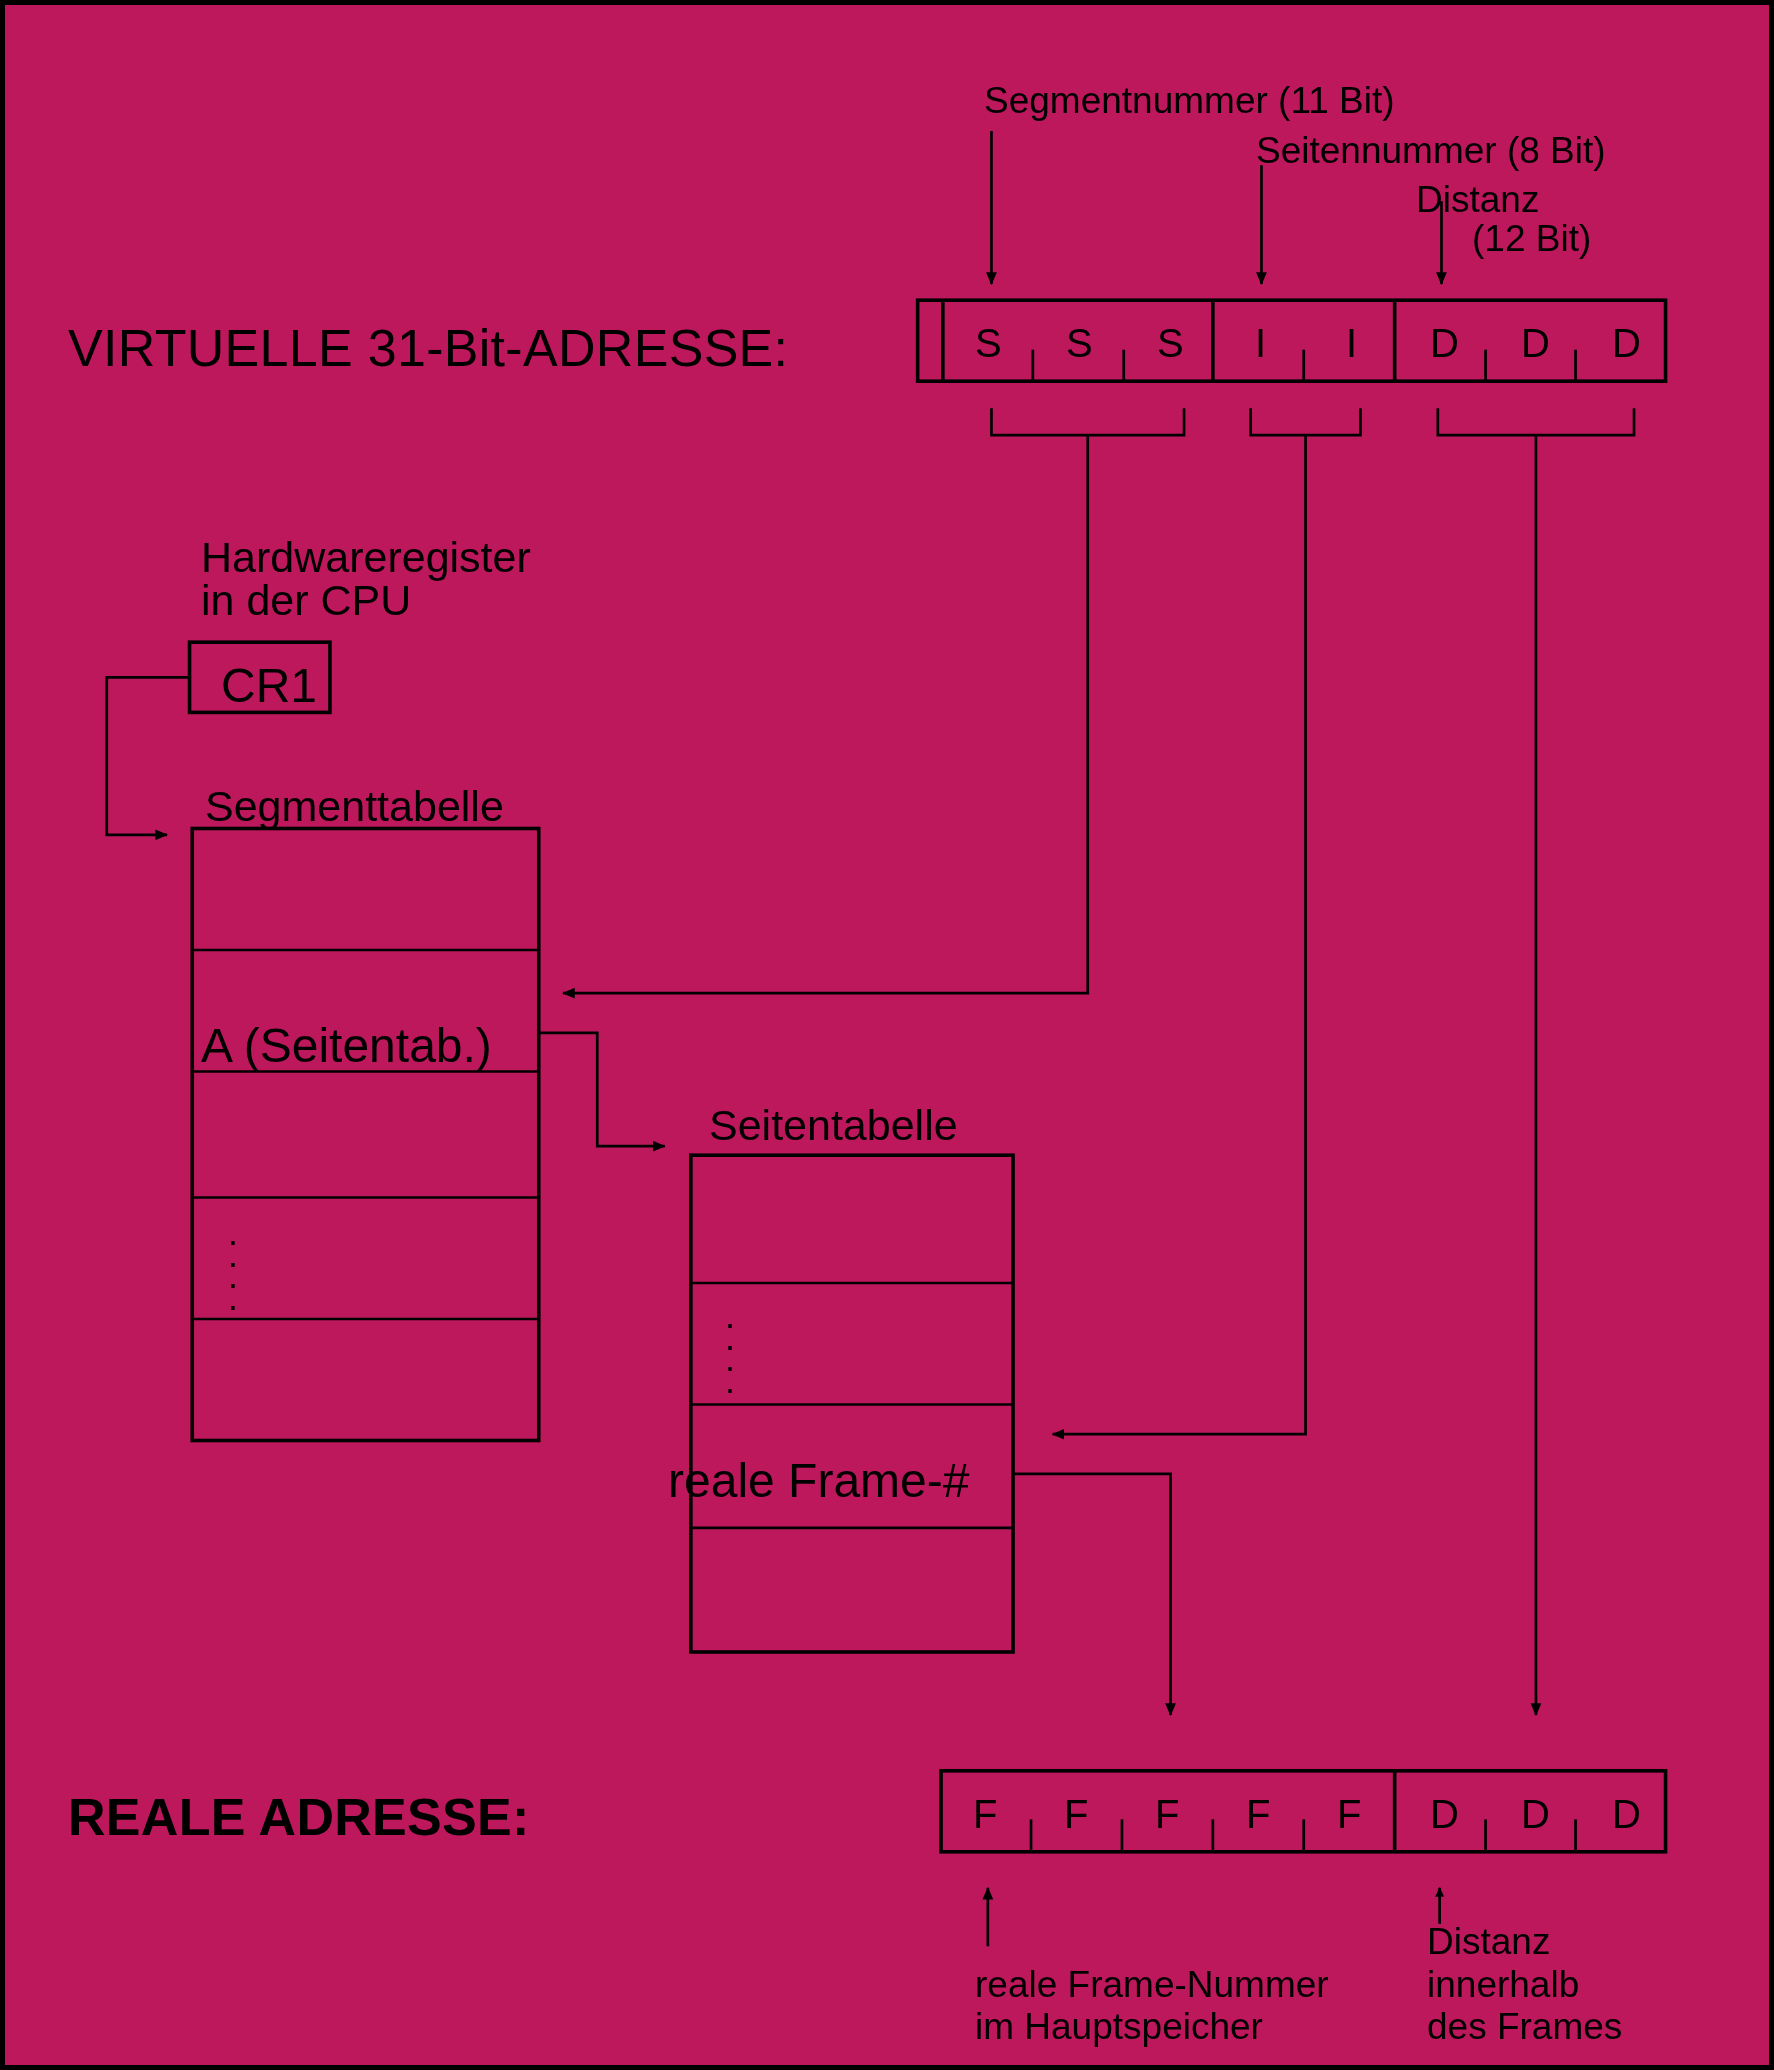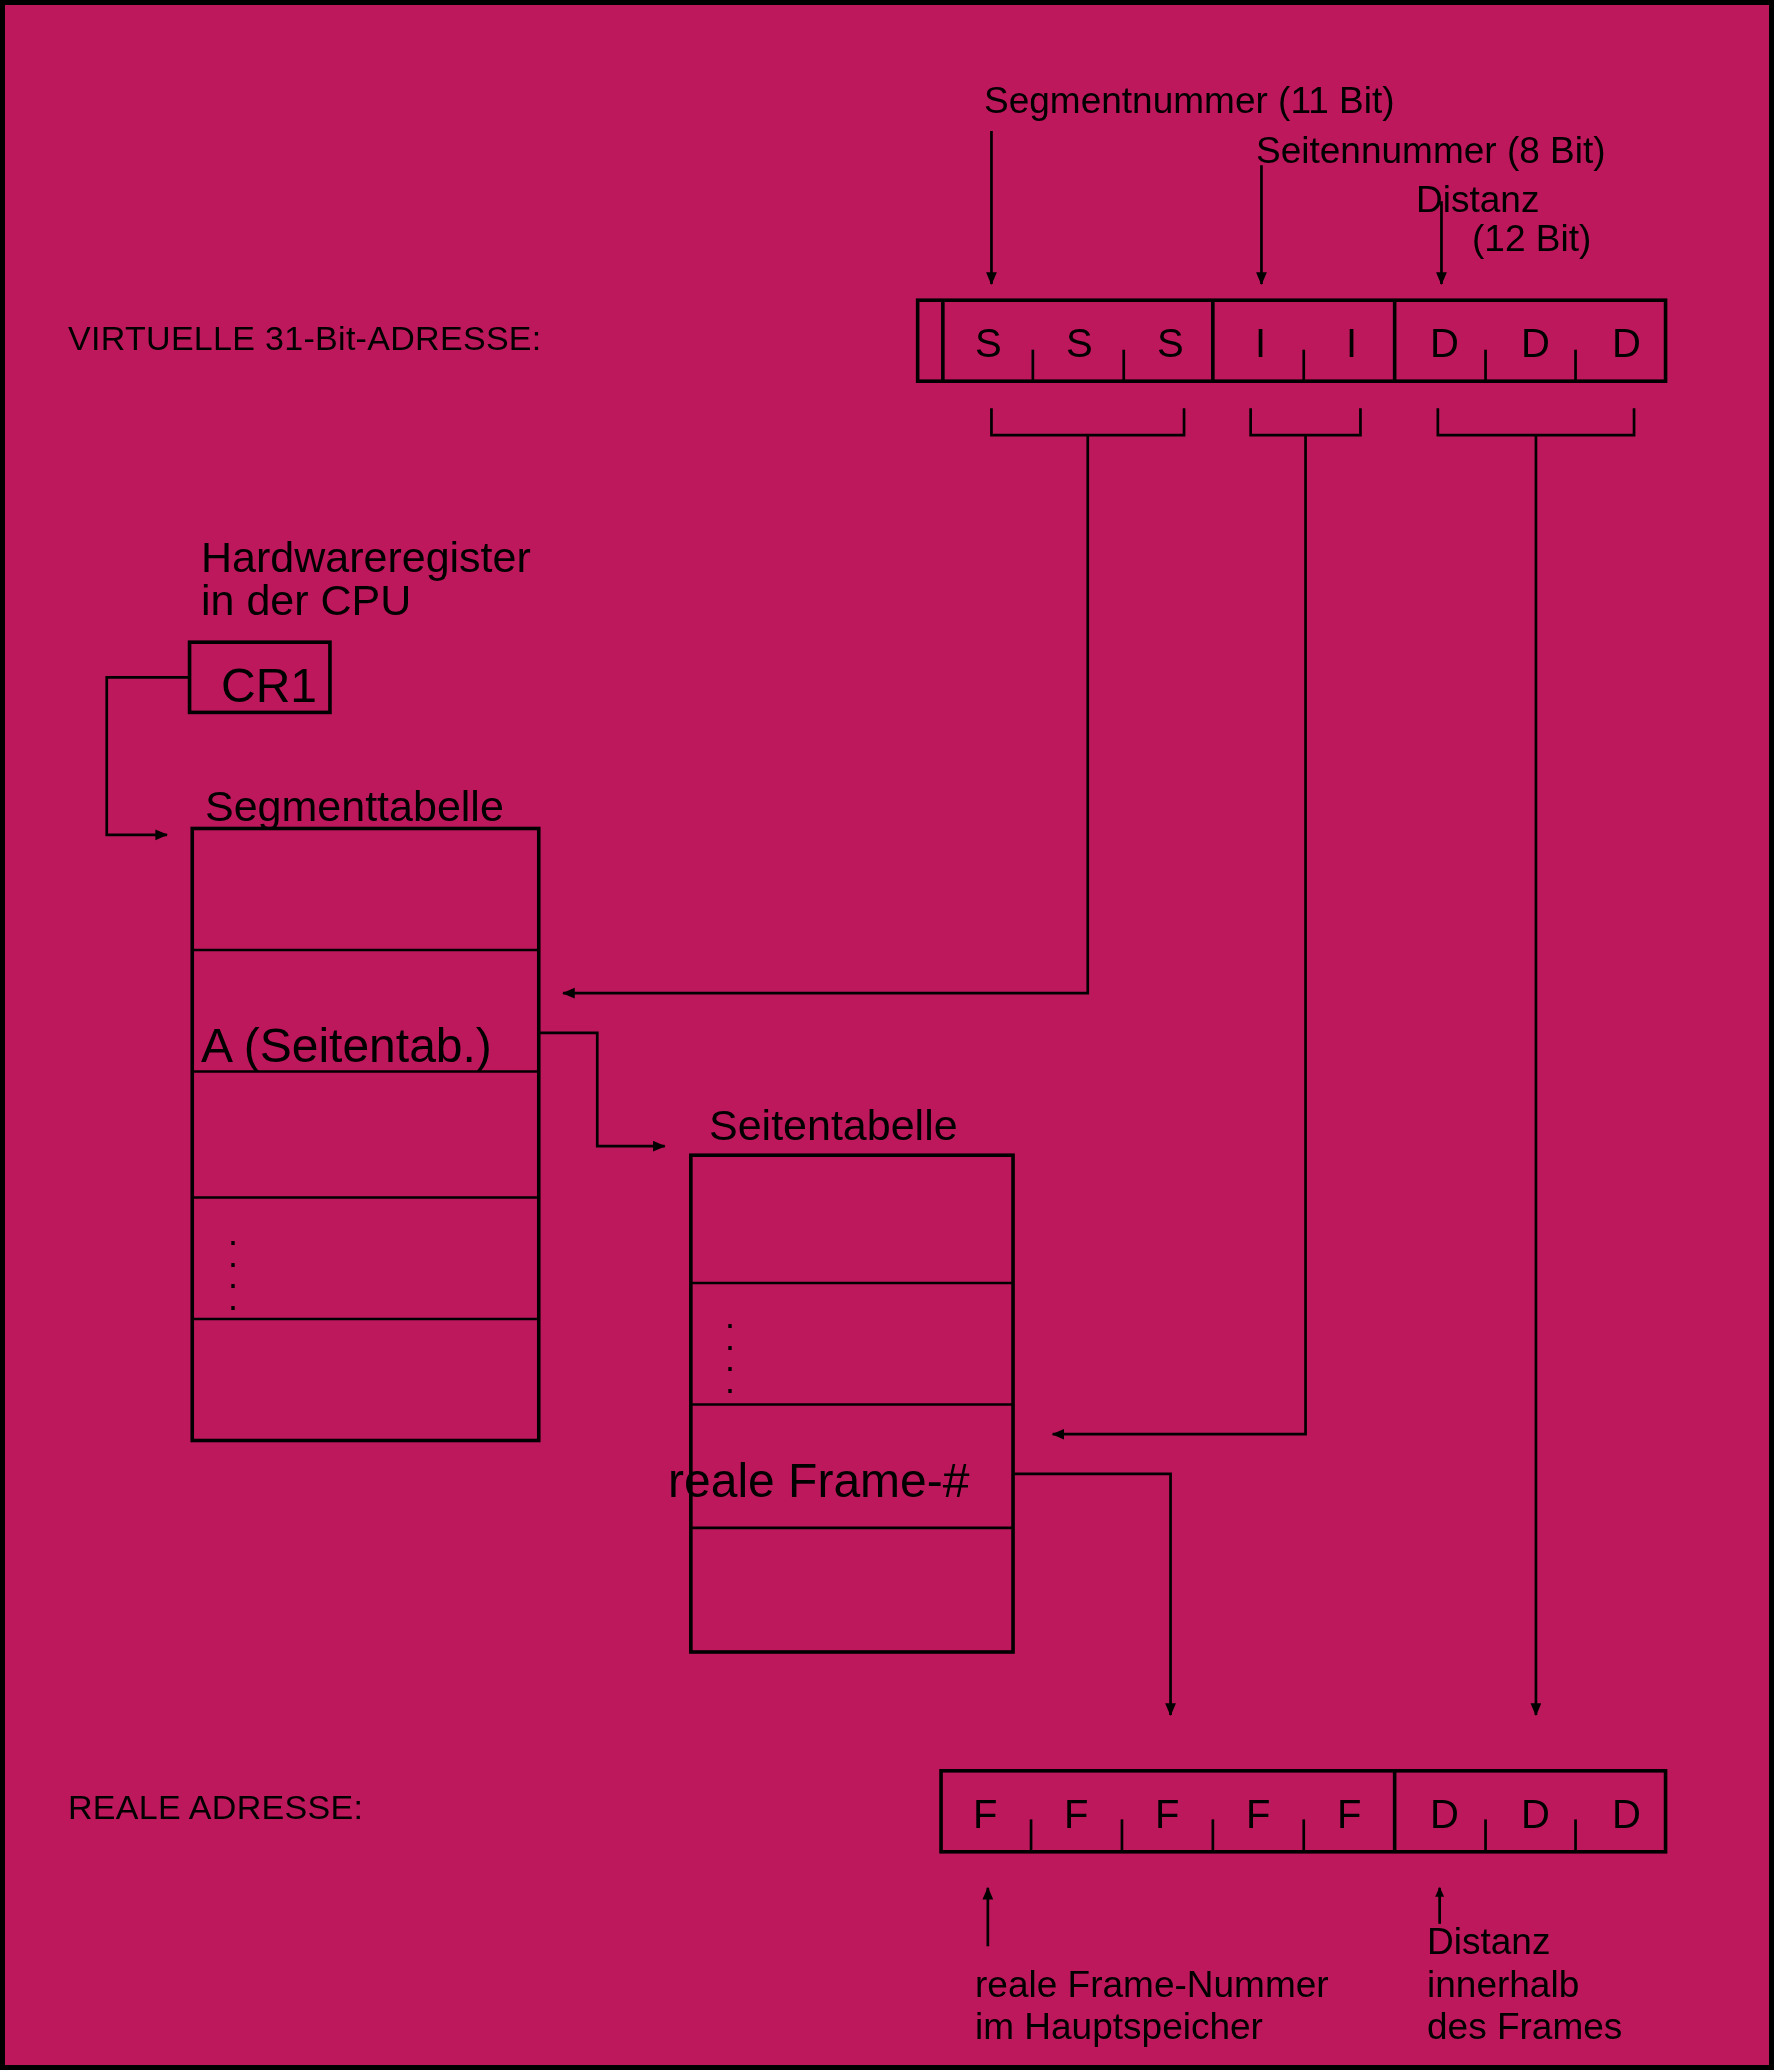--- a/index.html
+++ b/index.html
@@ -26,21 +26,21 @@
     width: 1774px;
     height: 2070px;
   }
   .lbl {
     position: absolute;
     color: #000000;
     white-space: pre;
     line-height: 1.18;
   }
   .lbl-top { font-size: 37px; }
-  .lbl-head { font-size: 34px; letter-spacing: 0.3px; }
+  .lbl-head { font-size: 52px; letter-spacing: 0.3px; }
   .lbl-mid { font-size: 43px; }
   .lbl-cell { font-size: 48px; }
   .bitchar { font-size: 40px; }
   .dots {
     position: absolute;
     font-size: 36px;
     letter-spacing: 0;
     line-height: 0.60;
     color: #000;
   }
@@ -154,21 +154,21 @@
   <div class="lbl lbl-cell" style="left:196px; top:1013px;">A (Seitentab.)</div>
 
   <div class="dots" style="left:223px; top:1217px;">.<br>.<br>.<br>.</div>
 
   <div class="lbl lbl-mid" style="left:704px; top:1095px;">Seitentabelle</div>
 
   <div class="dots" style="left:720px; top:1300px;">.<br>.<br>.<br>.</div>
 
   <div class="lbl lbl-cell" style="left:663px; top:1448px;">reale Frame-#</div>
 
-  <div class="lbl lbl-head" style="left:63px; top:1782px;">REALE ADRESSE:</div>
+  <div class="lbl lbl-head" style="left:63px; top:1782px;font-weight:bold;">REALE ADRESSE:</div>
 
   <div class="lbl bitchar" style="left:968px; top:1786px;">F</div>
   <div class="lbl bitchar" style="left:1059px; top:1786px;">F</div>
   <div class="lbl bitchar" style="left:1150px; top:1786px;">F</div>
   <div class="lbl bitchar" style="left:1241px; top:1786px;">F</div>
   <div class="lbl bitchar" style="left:1332px; top:1786px;">F</div>
   <div class="lbl bitchar" style="left:1425px; top:1786px;">D</div>
   <div class="lbl bitchar" style="left:1516px; top:1786px;">D</div>
   <div class="lbl bitchar" style="left:1607px; top:1786px;">D</div>
 

